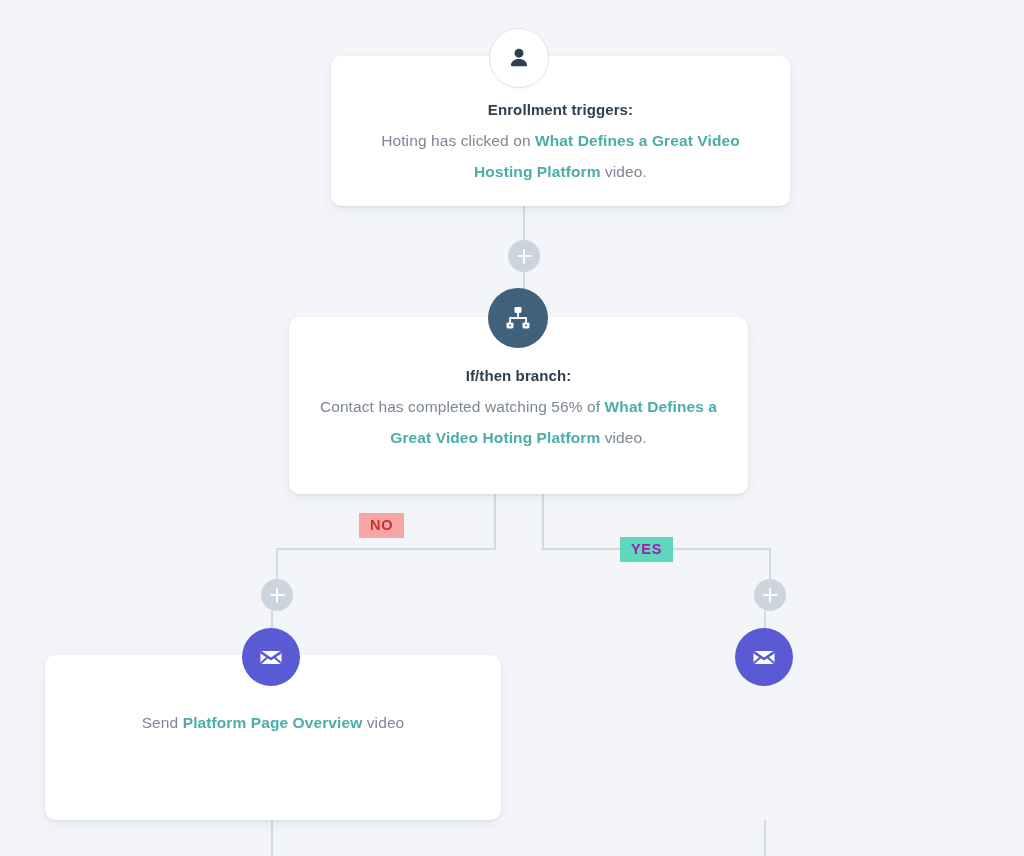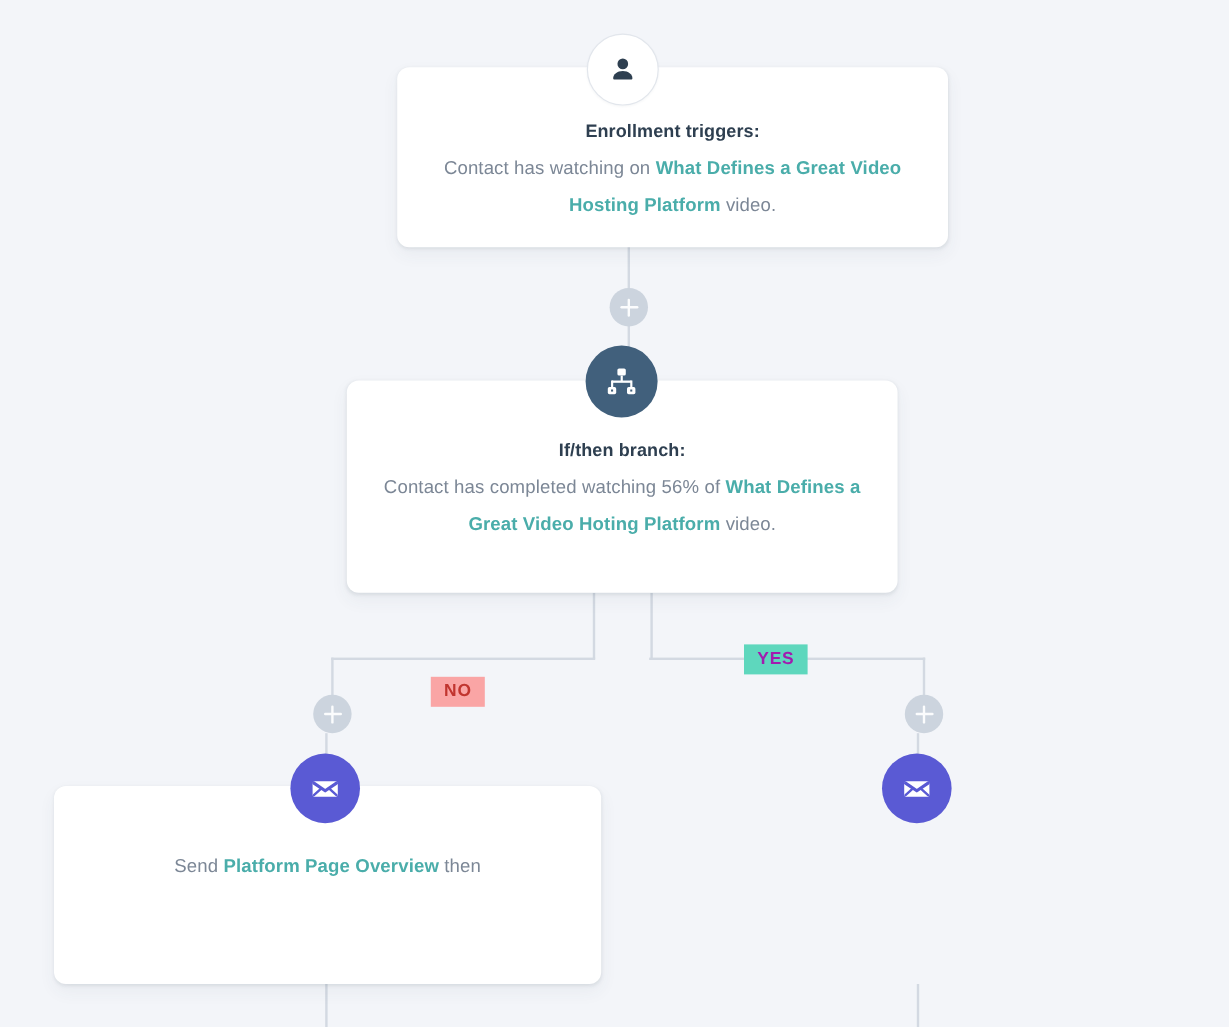--- a/index.html
+++ b/index.html
@@ -142,21 +142,21 @@
 
   <div class="conn conn-v" style="left:271px; top:611px; height:22px;"></div>
   <div class="conn conn-v" style="left:764px; top:611px; height:22px;"></div>
 
   <div class="conn conn-v" style="left:271px; top:820px; height:36px;"></div>
   <div class="conn conn-v" style="left:764px; top:820px; height:36px;"></div>
 
   <div class="card" style="left:289px; top:56px; width:459px; height:150px;margin-left:42px;">
     <div class="card-body" style="top:38px;">
       <span class="card-title">Enrollment triggers:</span>
-      <span>Contact has watching on </span><span class="lnk">What Defines a Great Video Hosting Platform</span><span> video.</span>
+      <span>Hoting has clicked on </span><span class="lnk">What Defines a Great Video Hosting Platform</span><span> video.</span>
     </div>
   </div>
 
   <div class="node-icon node-contact" style="left:489px; top:28px;">
     <svg width="26" height="26" viewBox="0 0 24 24">
       <circle cx="12" cy="7.6" r="4.1" fill="#2e3f50"></circle>
       <path d="M12 13c-4.3 0-7.4 2.5-7.4 5.6 0 0.6 0.4 1 1 1h12.8c0.6 0 1-0.4 1-1C19.4 15.5 16.3 13 12 13z" fill="#2e3f50"></path>
     </svg>
   </div>
 
@@ -179,35 +179,35 @@
       <rect x="19.5" y="19.5" width="7" height="6" rx="1.4" fill="#ffffff"></rect>
       <rect x="6.2" y="21.6" width="1.7" height="1.7" fill="#41607c"></rect>
       <rect x="22.2" y="21.6" width="1.7" height="1.7" fill="#41607c"></rect>
       <rect x="14.2" y="10" width="1.8" height="5" fill="#ffffff"></rect>
       <rect x="6.9" y="14.1" width="16.4" height="1.9" fill="#ffffff"></rect>
       <rect x="6.2" y="14.1" width="1.8" height="5.6" fill="#ffffff"></rect>
       <rect x="22.2" y="14.1" width="1.8" height="5.6" fill="#ffffff"></rect>
     </svg>
   </div>
 
-  <div class="branch-label label-no" style="left:359px; top:564px;">NO</div>
+  <div class="branch-label label-no" style="left:359px; top:513px;">NO</div>
   <div class="branch-label label-yes" style="left:620px; top:537px;">YES</div>
 
   <div class="plus-btn" style="left:261px; top:579px;">
     <span class="bar bar-h"></span>
     <span class="bar bar-v"></span>
   </div>
   <div class="plus-btn" style="left:754px; top:579px;">
     <span class="bar bar-h"></span>
     <span class="bar bar-v"></span>
   </div>
 
   <div class="card" style="left:45px; top:655px; width:456px; height:165px;">
     <div class="card-body" style="top:52px;">
-      <span>Send </span><span class="lnk">Platform Page Overview</span><span> then</span>
+      <span>Send </span><span class="lnk">Platform Page Overview</span><span> video</span>
     </div>
   </div>
 
   <div class="node-icon node-email" style="left:242px; top:628px;">
     <svg width="28" height="28" viewBox="0 0 28 28">
       <rect x="3.5" y="8" width="21" height="13" rx="2.2" fill="#ffffff"></rect>
       <path d="M4.6 9.6 L14 16 L23.4 9.6" fill="none" stroke="#5a5ad4" stroke-width="2.6" stroke-linecap="round" stroke-linejoin="round"></path>
       <path d="M4.6 19.6 L10.6 14.2" fill="none" stroke="#5a5ad4" stroke-width="2" stroke-linecap="round"></path>
       <path d="M23.4 19.6 L17.4 14.2" fill="none" stroke="#5a5ad4" stroke-width="2" stroke-linecap="round"></path>
     </svg>

